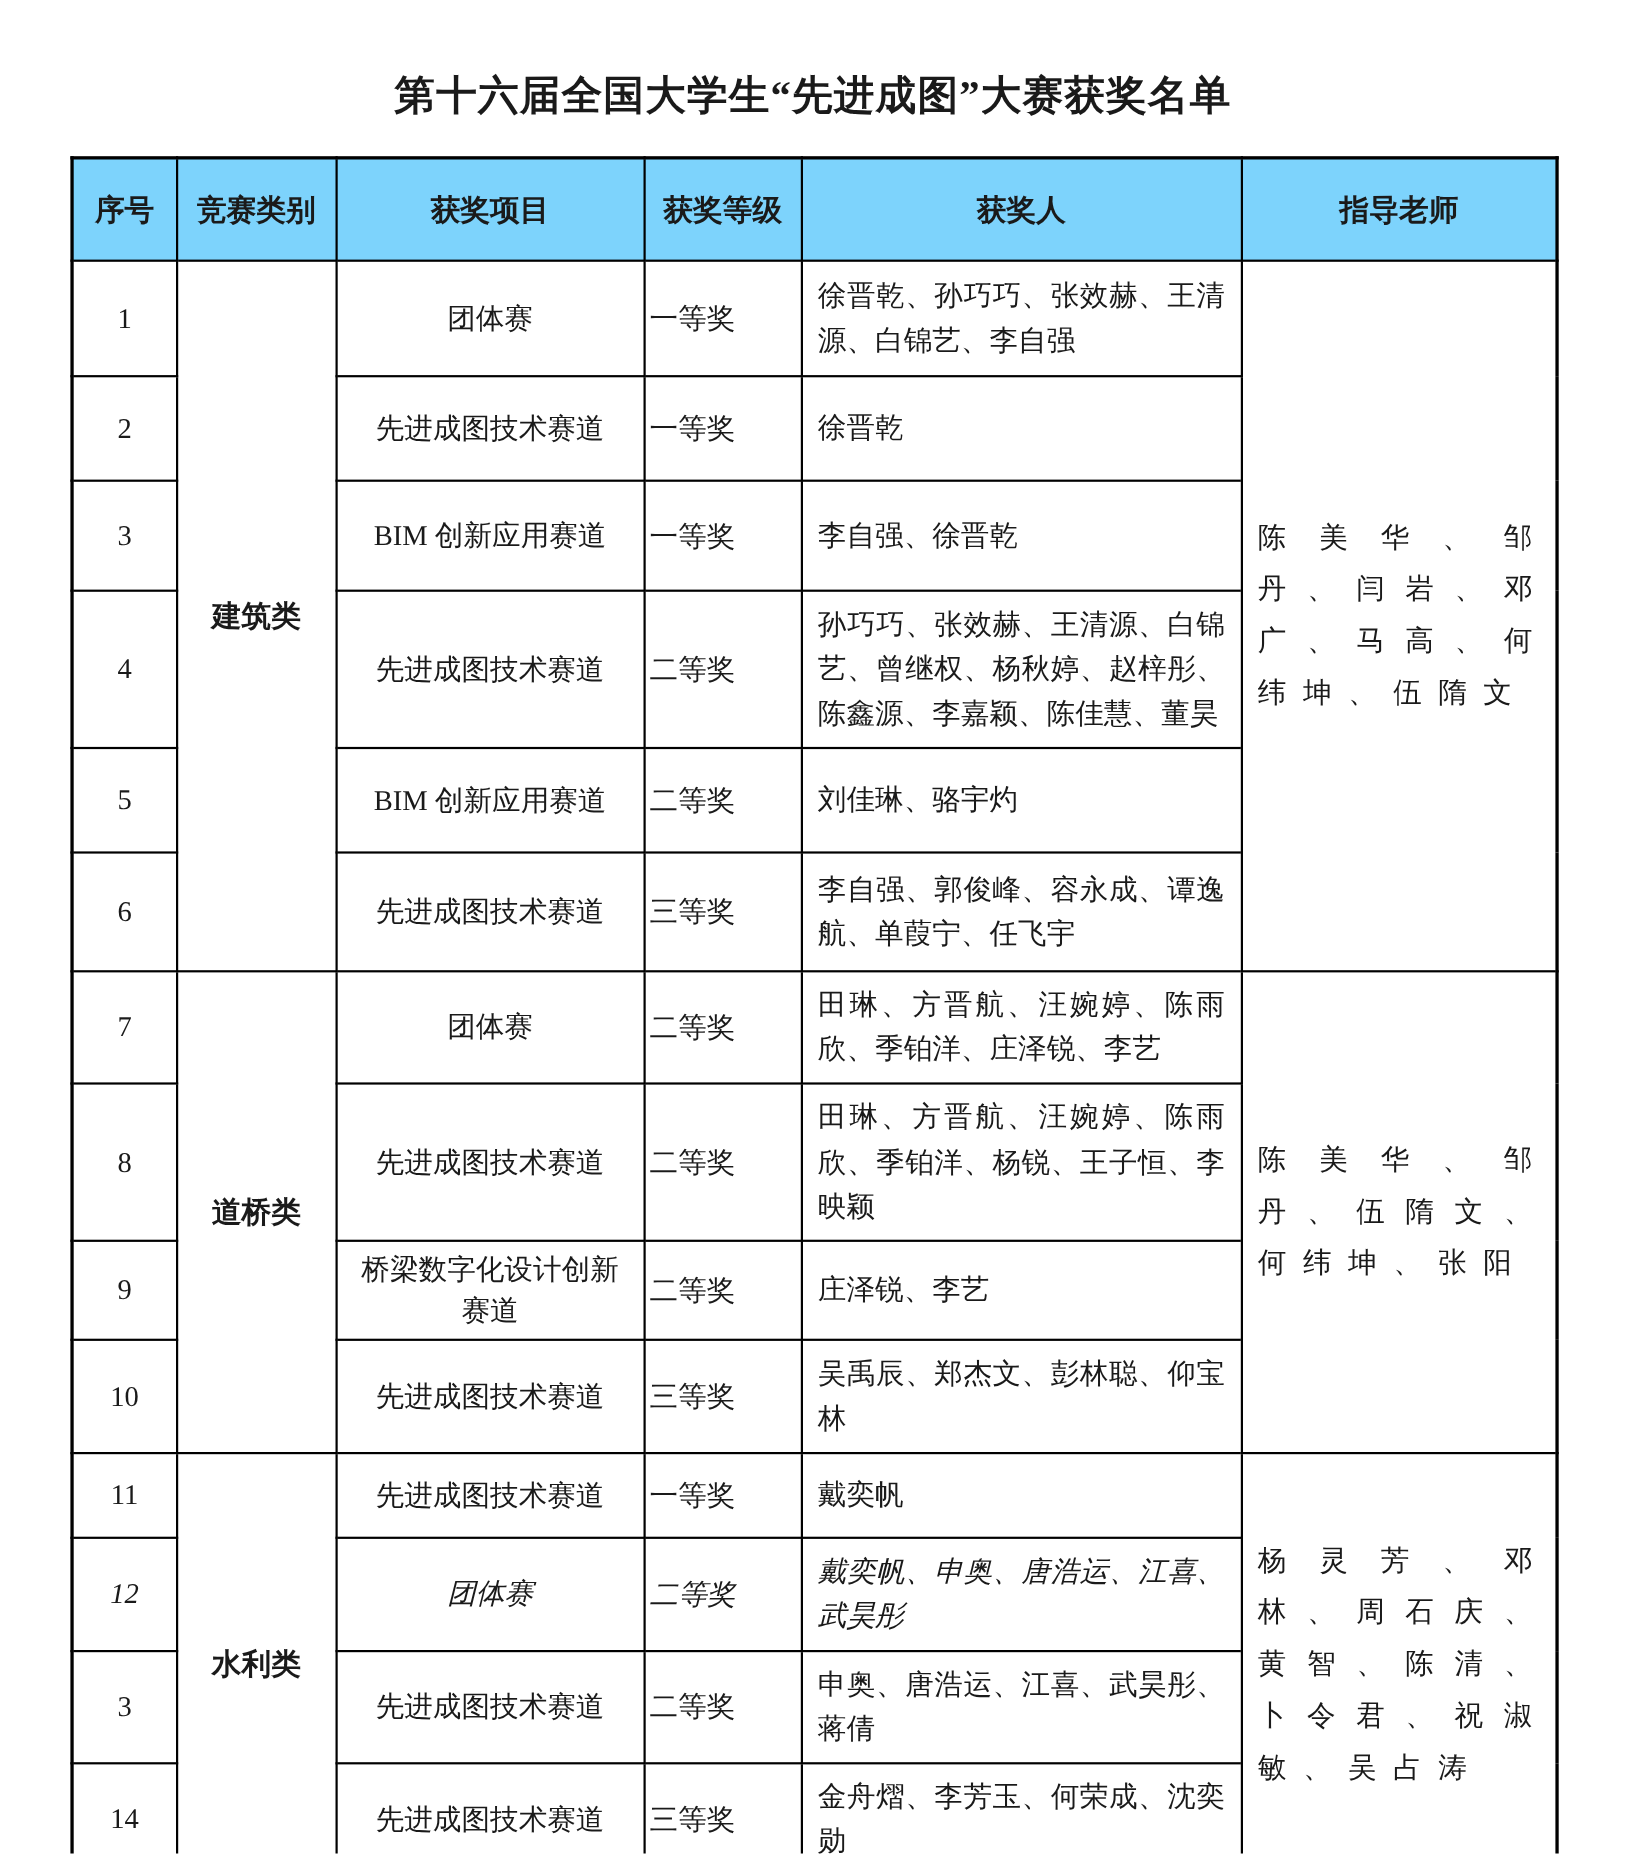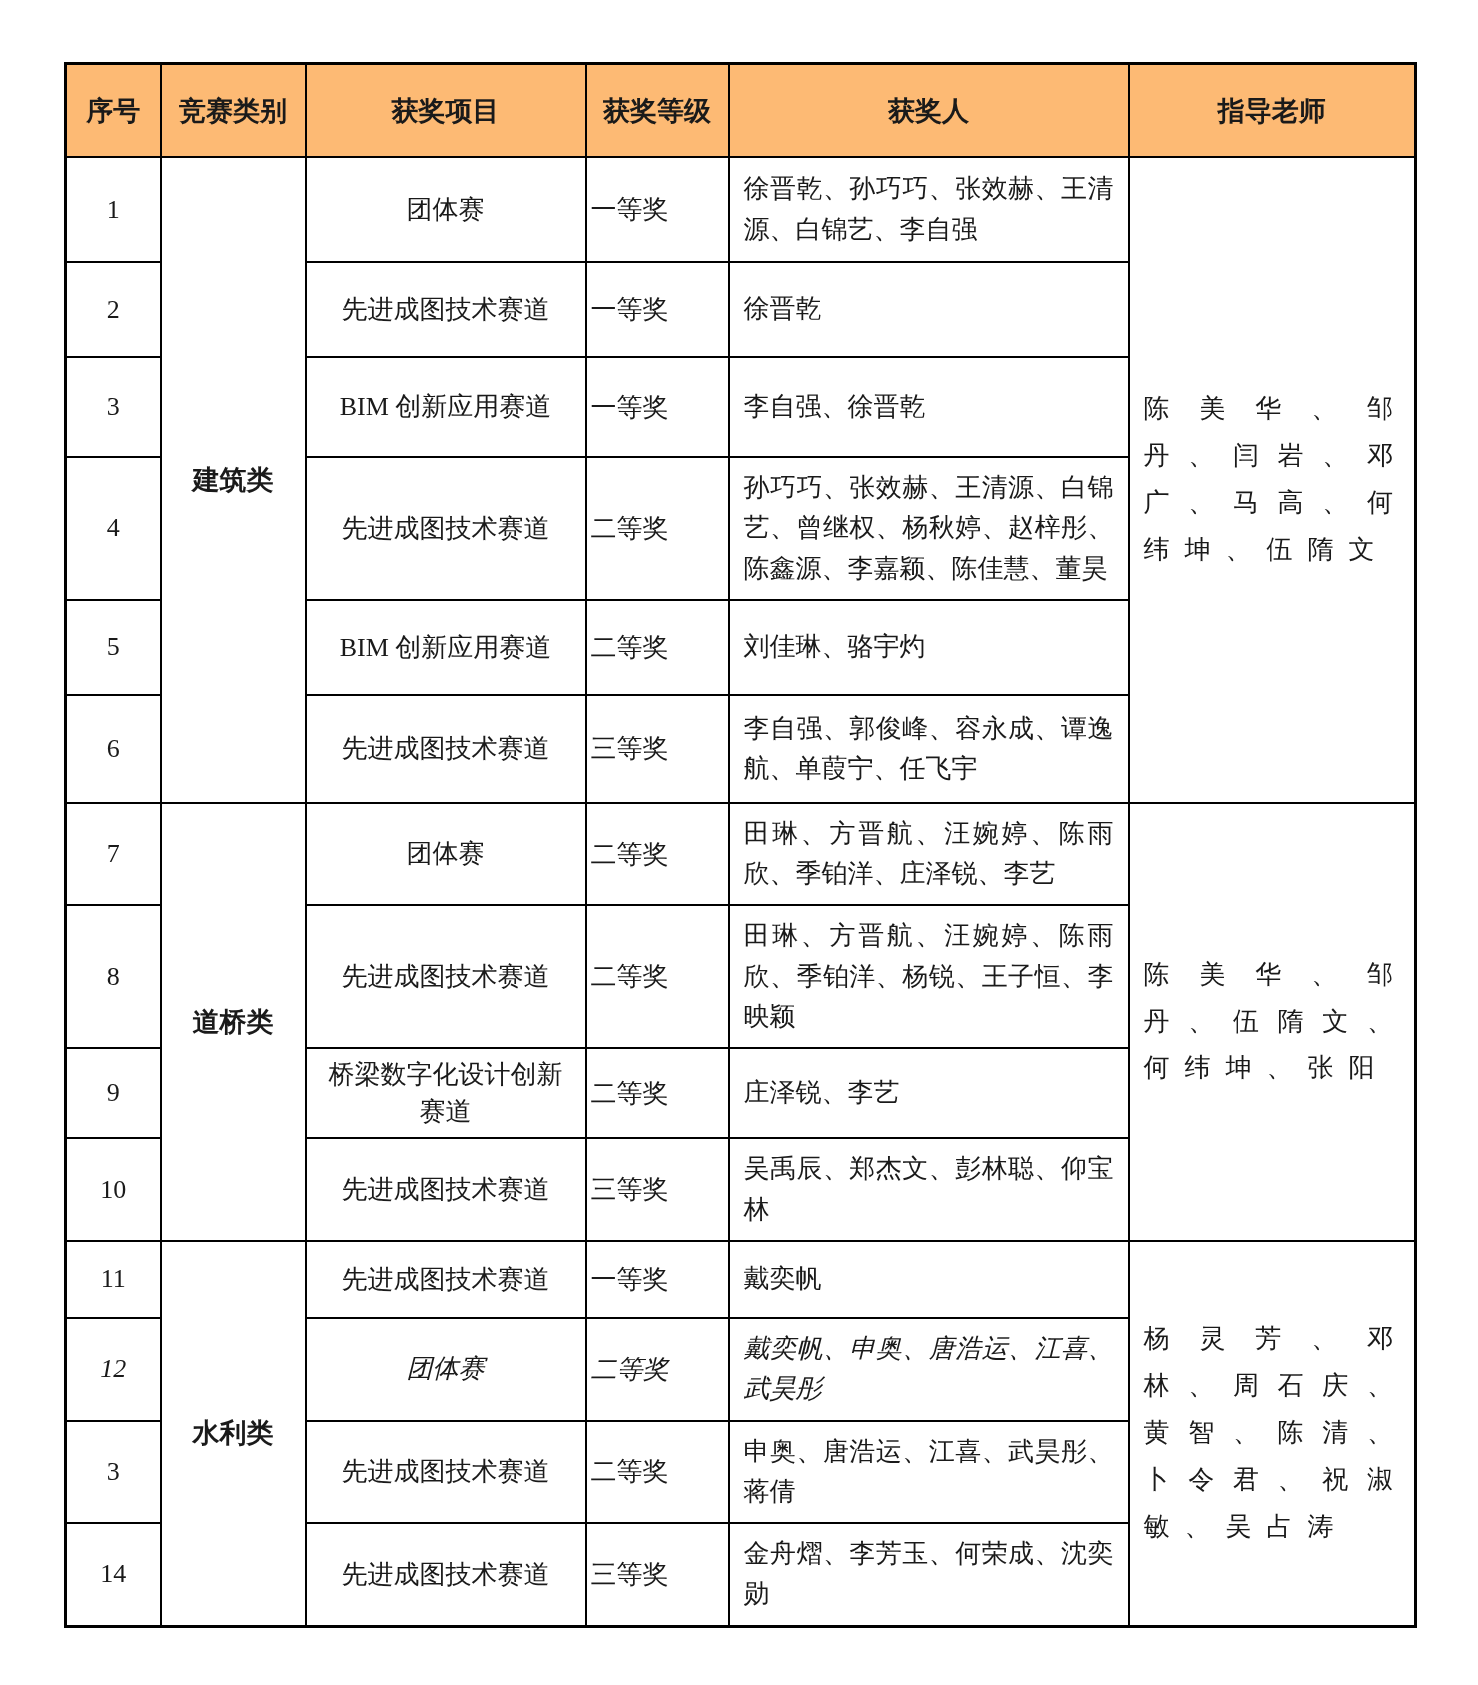--- a/index.html
+++ b/index.html
@@ -29,21 +29,21 @@
     width: 1350px;
     table-layout: fixed;
     border: 3px solid #000;
   }
   table.awards th,
   table.awards td {
     border: 2px solid #000;
     vertical-align: middle;
   }
   table.awards th {
-    background: #fdba74;
+    background: #7dd3fc;
     font-size: 27px;
     font-weight: bold;
     text-align: center;
     height: 91px;
     padding: 0 4px;
   }
   td.cell-no {
     text-align: center;
     font-size: 26px;
     padding: 0 4px;
@@ -83,20 +83,21 @@
     padding: 10px 6px 10px 14px;
     word-break: break-all;
     border-radius: 11px;
   }
 </style>
 </head>
 <body>
 
 <div class="page">
 
+  <h1 class="doc-title">第十六届全国大学生“先进成图”大赛获奖名单</h1>
 
   <table class="awards">
     <colgroup>
       <col style="width:95px">
         <col style="width:145px">
         <col style="width:280px">
       <col style="width:143px">
         <col style="width:400px">
         <col style="width:287px">
     </colgroup>

